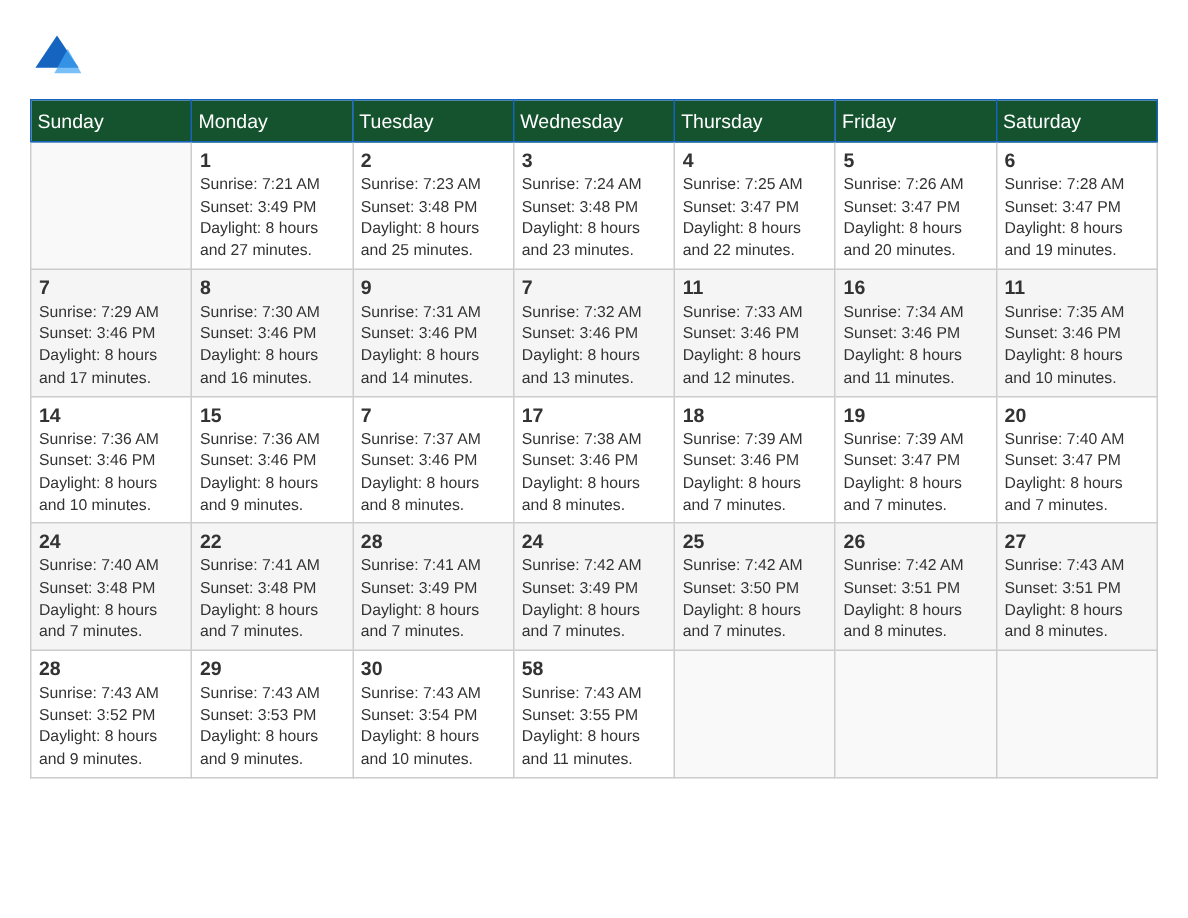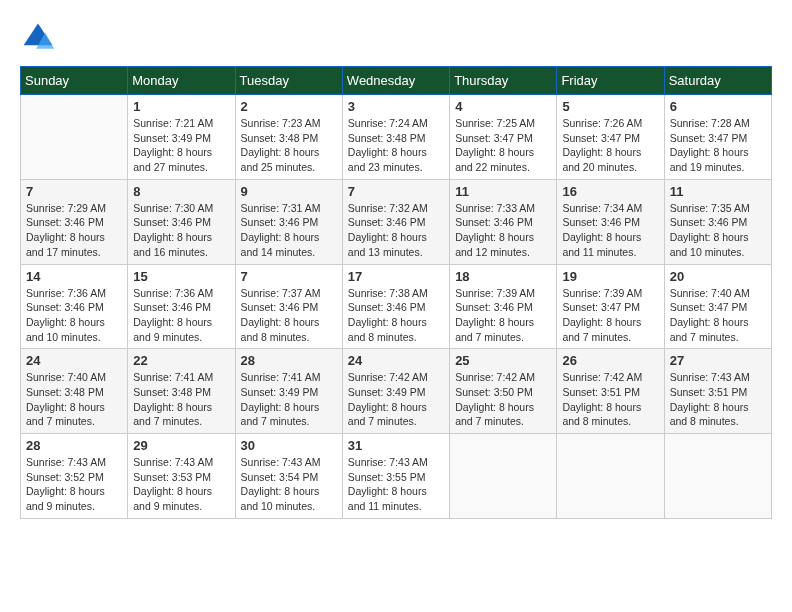--- a/index.html
+++ b/index.html
@@ -238,21 +238,21 @@
         </td>
         <td>
           <span class="day-num">29</span>
           <div class="day-detail">Sunrise: 7:43 AM<br>Sunset: 3:53 PM<br>Daylight: 8 hours and 9 minutes.</div>
         </td>
         <td>
           <span class="day-num">30</span>
           <div class="day-detail">Sunrise: 7:43 AM<br>Sunset: 3:54 PM<br>Daylight: 8 hours and 10 minutes.</div>
         </td>
         <td>
-          <span class="day-num">31</span>
+          <span class="day-num">58</span>
           <div class="day-detail">Sunrise: 7:43 AM<br>Sunset: 3:55 PM<br>Daylight: 8 hours and 11 minutes.</div>
         </td>
         <td class="empty"></td>
         <td class="empty"></td>
         <td class="empty"></td>
       </tr>
     </tbody>
 </table>
 
 </body></html>

